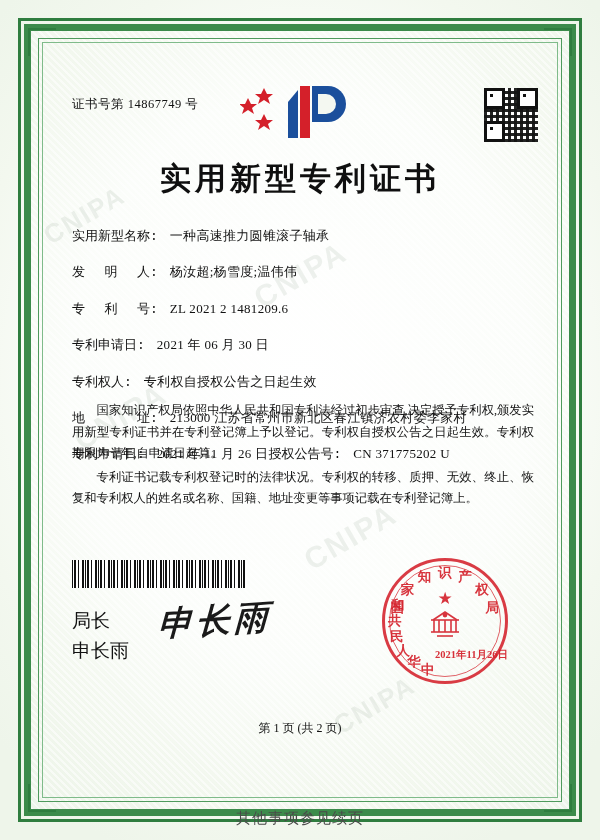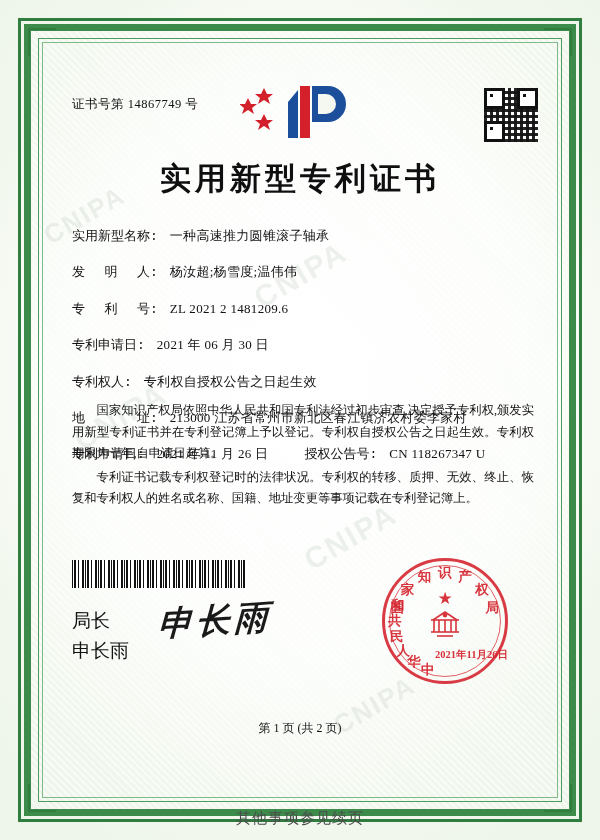--- a/index.html
+++ b/index.html
@@ -159,21 +159,20 @@
     display: inline-block;
     width: 78px;
     text-align: justify;
     text-align-last: justify;
   }
   .f-value {
     margin-left: 12px;
     letter-spacing: 0.3px;
   }
   .f-second {
-    margin-left: 36px;
     white-space: nowrap;
   }
 
   .paragraphs {
     position: absolute;
     left: 16px; right: 10px; top: 340px;
     font-size: 12.3px;
     line-height: 1.75;
     color: #111;
     text-align: justify;
@@ -369,21 +368,21 @@
         <span class="f-label">:</span>
         <span class="f-value">213000 江苏省常州市新北区春江镇济农村委李家村</span>
       </div>
 
       <div class="field-row">
         <span class="f-label">专利申请日</span>
         <span class="f-label">:</span>
         <span class="f-value">2021 年 11 月 26 日</span>
         <span class="f-second">授权公告号</span>
         <span class="f-label">:</span>
-        <span class="f-value">CN 118267347 U</span>
+        <span class="f-value">CN 371775202 U</span>
       </div>
 
     </div>
 
     <div class="paragraphs">
       <p>国家知识产权局依照中华人民共和国专利法经过初步审查,决定授予专利权,颁发实用新型专利证书并在专利登记簿上予以登记。专利权自授权公告之日起生效。专利权期限为十年,自申请日起算。</p>
       <p>专利证书记载专利权登记时的法律状况。专利权的转移、质押、无效、终止、恢复和专利权人的姓名或名称、国籍、地址变更等事项记载在专利登记簿上。</p>
     </div>
 
     <div class="barcode"></div>

